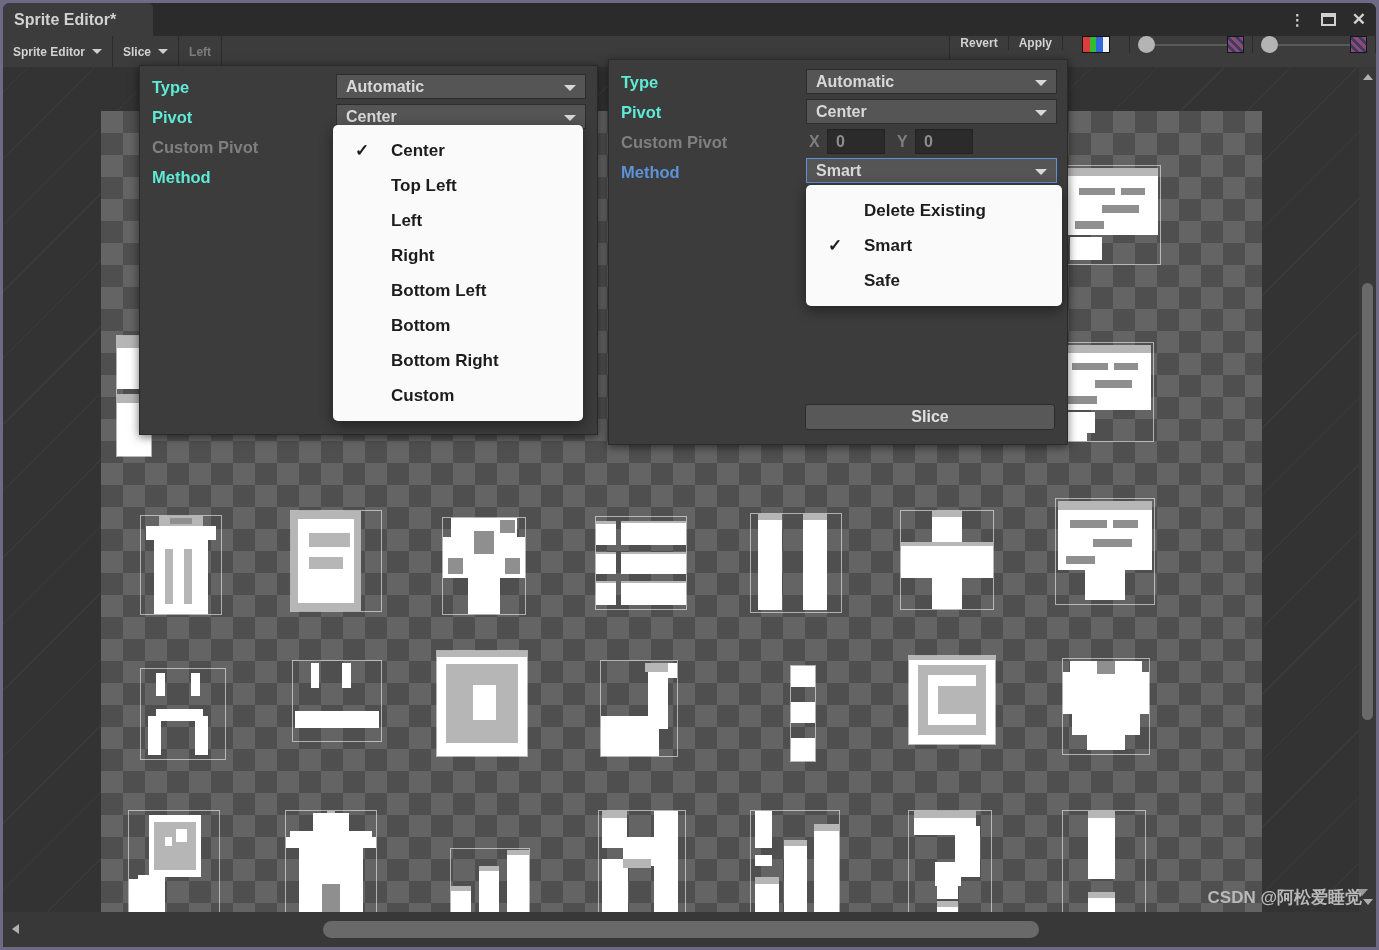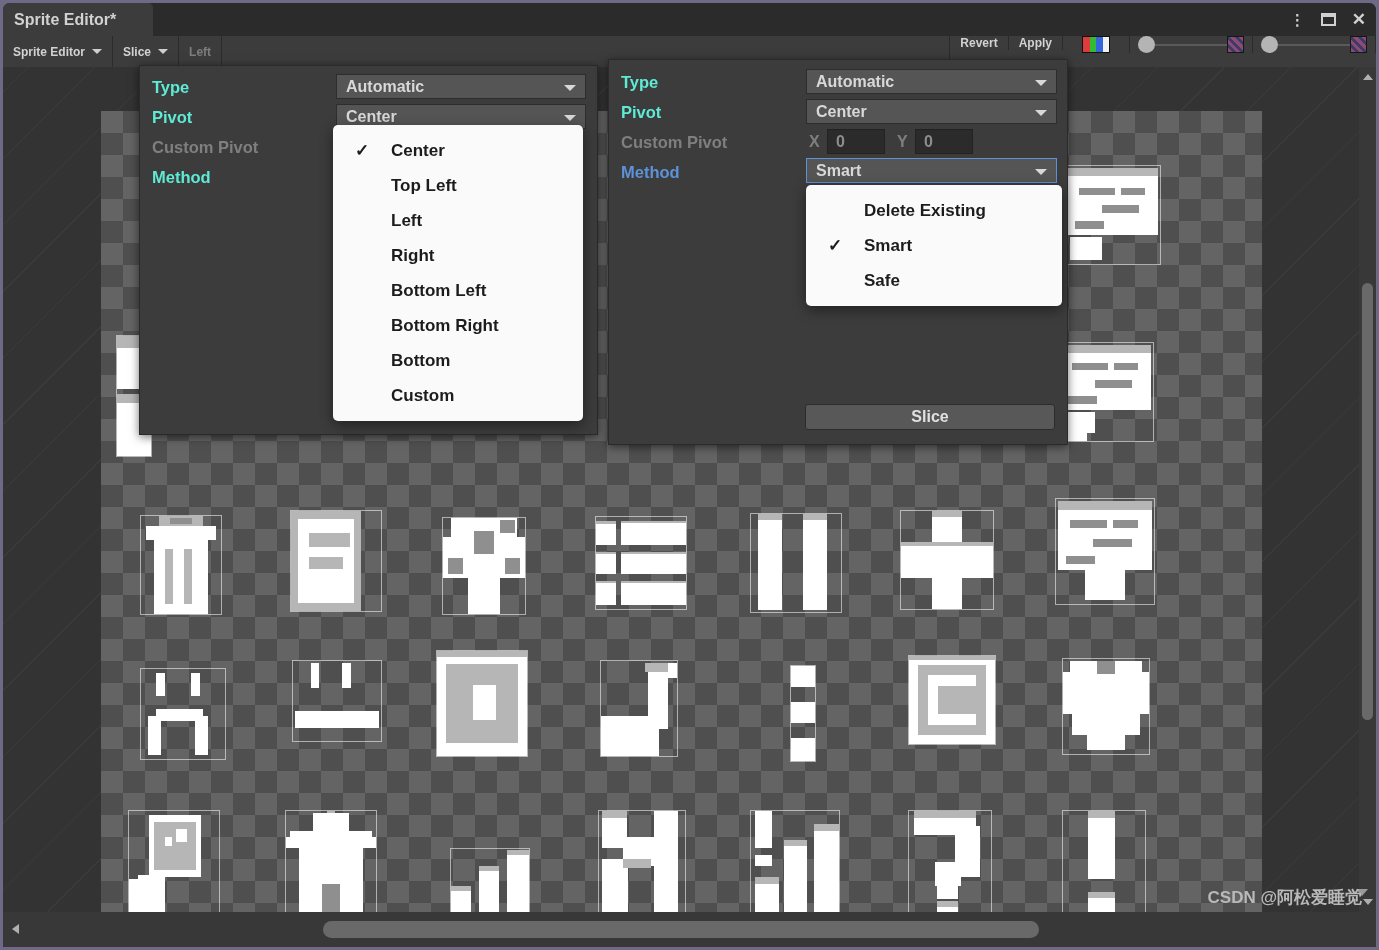--- a/index.html
+++ b/index.html
@@ -511,22 +511,22 @@
         </div>
         <div class="slice-btn">Slice</div>
       </div>
 
       <div class="menu menu-pivot" id="pivot-menu">
           <div class="menu-item"><span class="tick">✓</span><span>Center</span></div>
           <div class="menu-item"><span>Top Left</span></div>
           <div class="menu-item"><span>Left</span></div>
           <div class="menu-item"><span>Right</span></div>
           <div class="menu-item"><span>Bottom Left</span></div>
+          <div class="menu-item"><span>Bottom</span></div>
           <div class="menu-item"><span>Bottom Right</span></div>
-          <div class="menu-item"><span>Bottom</span></div>
           <div class="menu-item"><span>Custom</span></div>
         </div>
       <div class="menu menu-method" id="method-menu">
           <div class="menu-item"><span>Delete Existing</span></div>
           <div class="menu-item"><span class="tick">✓</span><span>Smart</span></div>
           <div class="menu-item"><span>Safe</span></div>
         </div>
 
     </div>
   </div>

